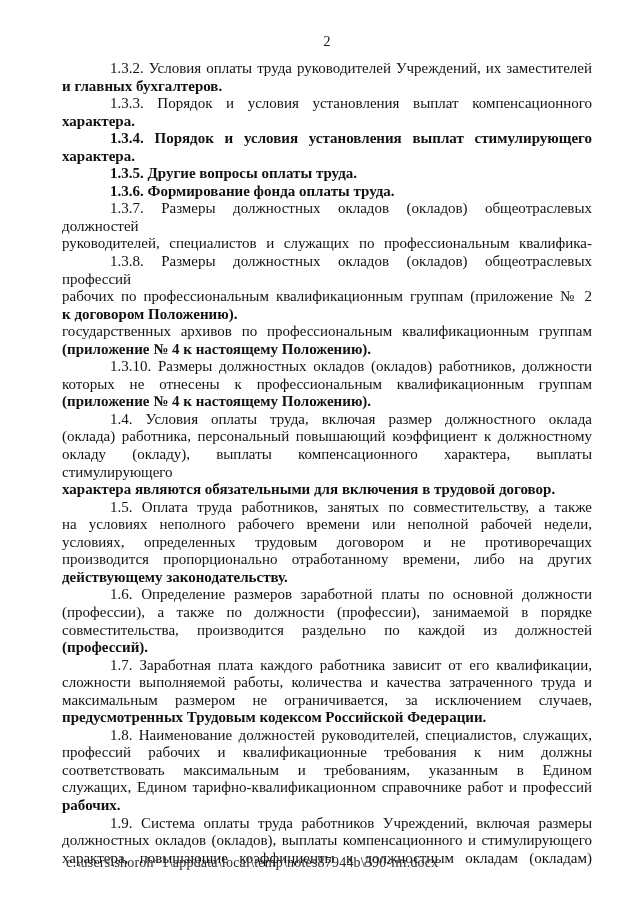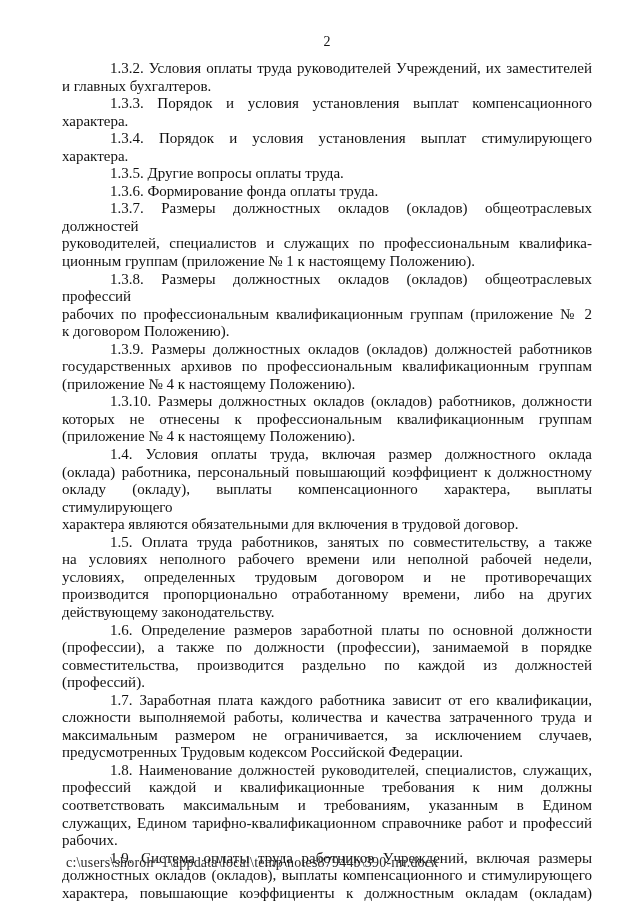--- a/index.html
+++ b/index.html
@@ -32,20 +32,21 @@
     width: 530px;
     font-size: 15px;
     line-height: 17.55px;
   }
   .line {
     text-align: justify;
     text-align-last: justify;
   }
   .line.end {
     text-align-last: left;
+    font-weight: bold;
   }
   .line.ind {
     text-indent: 48px;
   }
   .footer-path {
     position: absolute;
     top: 857px;
     left: 66px;
     font-size: 14px;
     line-height: 11px;
@@ -63,25 +64,23 @@
   <div class="content">
       <div class="line ind">1.3.2. Условия оплаты труда руководителей Учреждений, их заместителей</div>
       <div class="line end">и главных бухгалтеров.</div>
       <div class="line ind">1.3.3. Порядок и условия установления выплат компенсационного</div>
       <div class="line end">характера.</div>
       <div class="line ind end">1.3.4. Порядок и условия установления выплат стимулирующего характера.</div>
       <div class="line ind end">1.3.5. Другие вопросы оплаты труда.</div>
       <div class="line ind end">1.3.6. Формирование фонда оплаты труда.</div>
       <div class="line ind">1.3.7. Размеры должностных окладов (окладов) общеотраслевых должностей</div>
       <div class="line">руководителей, специалистов и служащих по профессиональным квалифика-</div>
-      <div class="line end">ционным группам (приложение № 1 к настоящему Положению).</div>
       <div class="line ind">1.3.8. Размеры должностных окладов (окладов) общеотраслевых профессий</div>
       <div class="line">рабочих по профессиональным квалификационным группам (приложение № 2</div>
       <div class="line end">к договором Положению).</div>
-      <div class="line ind">1.3.9. Размеры должностных окладов (окладов) должностей работников</div>
       <div class="line">государственных архивов по профессиональным квалификационным группам</div>
       <div class="line end">(приложение № 4 к настоящему Положению).</div>
       <div class="line ind">1.3.10. Размеры должностных окладов (окладов) работников, должности</div>
       <div class="line">которых не отнесены к профессиональным квалификационным группам</div>
       <div class="line end">(приложение № 4 к настоящему Положению).</div>
       <div class="line ind">1.4. Условия оплаты труда, включая размер должностного оклада</div>
       <div class="line">(оклада) работника, персональный повышающий коэффициент к должностному</div>
       <div class="line">окладу (окладу), выплаты компенсационного характера, выплаты стимулирующего</div>
       <div class="line end">характера являются обязательными для включения в трудовой договор.</div>
       <div class="line ind">1.5. Оплата труда работников, занятых по совместительству, а также</div>
@@ -91,21 +90,21 @@
       <div class="line end">действующему законодательству.</div>
       <div class="line ind">1.6. Определение размеров заработной платы по основной должности</div>
       <div class="line">(профессии), а также по должности (профессии), занимаемой в порядке</div>
       <div class="line">совместительства, производится раздельно по каждой из должностей</div>
       <div class="line end">(профессий).</div>
       <div class="line ind">1.7. Заработная плата каждого работника зависит от его квалификации,</div>
       <div class="line">сложности выполняемой работы, количества и качества затраченного труда и</div>
       <div class="line">максимальным размером не ограничивается, за исключением случаев,</div>
       <div class="line end">предусмотренных Трудовым кодексом Российской Федерации.</div>
       <div class="line ind">1.8. Наименование должностей руководителей, специалистов, служащих,</div>
-      <div class="line">профессий каждой и квалификационные требования к ним должны</div>
+      <div class="line">профессий рабочих и квалификационные требования к ним должны</div>
       <div class="line">соответствовать максимальным и требованиям, указанным в Едином</div>
       <div class="line">служащих, Едином тарифно-квалификационном справочнике работ и профессий</div>
       <div class="line end">рабочих.</div>
       <div class="line ind">1.9. Система оплаты труда работников Учреждений, включая размеры</div>
       <div class="line">должностных окладов (окладов), выплаты компенсационного и стимулирующего</div>
       <div class="line">характера, повышающие коэффициенты к должностным окладам (окладам)</div>
     </div>
 
   <div class="footer-path">c:\users\shoroh~1\appdata\local\temp\notes87944b\390-пп.docx</div>
 </div>

